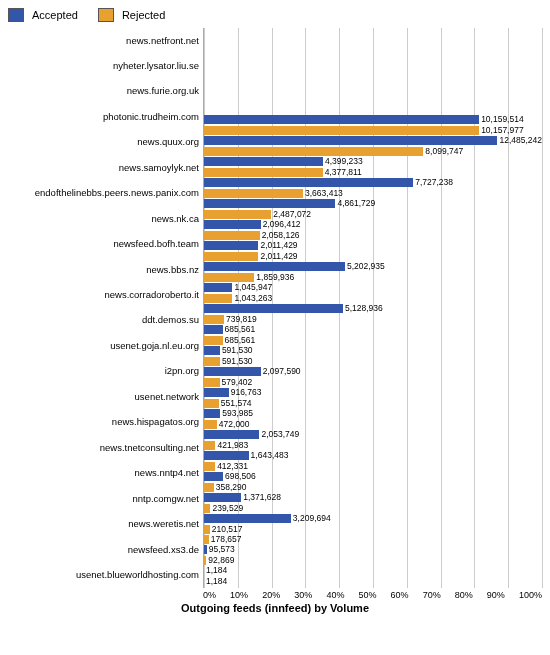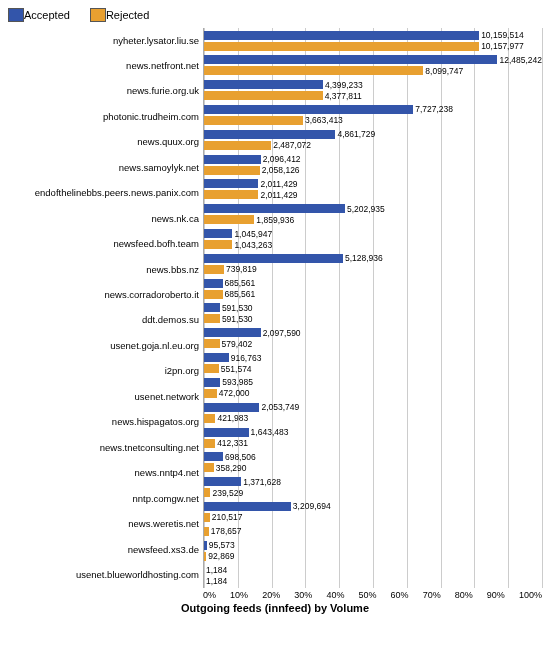--- a/index.html
+++ b/index.html
@@ -19,21 +19,21 @@
     }
     .legend {
       display: flex;
       gap: 20px;
       margin-bottom: 6px;
       align-items: center;
     }
     .legend-item {
       display: flex;
       align-items: center;
-      gap: 0;
+      gap: 8px;
       font-size: 11px;
     }
     .legend-box {
       width: 16px;
       height: 14px;
       border: 1px solid #555;
     }
     .legend-accepted { background: #3355aa; }
     .legend-rejected { background: #e8a030; }
 
@@ -108,22 +108,22 @@
       <span>Accepted</span>
     </div>
     <div class="legend-item">
       <div class="legend-box legend-rejected"></div>
       <span>Rejected</span>
     </div>
   </div>
 
   <div class="chart-area">
     <div class="labels-col" id="labels-col">
+        <div class="label-text">news.netfront.net</div>
         <div class="label-text">nyheter.lysator.liu.se</div>
-        <div class="label-text">news.netfront.net</div>
         <div class="label-text">news.furie.org.uk</div>
         <div class="label-text">photonic.trudheim.com</div>
         <div class="label-text">news.quux.org</div>
         <div class="label-text">news.samoylyk.net</div>
         <div class="label-text">endofthelinebbs.peers.news.panix.com</div>
         <div class="label-text">news.nk.ca</div>
         <div class="label-text">newsfeed.bofh.team</div>
         <div class="label-text">news.bbs.nz</div>
         <div class="label-text">news.corradoroberto.it</div>
         <div class="label-text">ddt.demos.su</div>
@@ -146,21 +146,21 @@
           <div style="position: absolute; top: 0px; bottom: 0px; width: 1px; background: rgb(204, 204, 204); left: 20%;"></div>
           <div style="position: absolute; top: 0px; bottom: 0px; width: 1px; background: rgb(204, 204, 204); left: 30%;"></div>
           <div style="position: absolute; top: 0px; bottom: 0px; width: 1px; background: rgb(204, 204, 204); left: 40%;"></div>
           <div style="position: absolute; top: 0px; bottom: 0px; width: 1px; background: rgb(204, 204, 204); left: 50%;"></div>
           <div style="position: absolute; top: 0px; bottom: 0px; width: 1px; background: rgb(204, 204, 204); left: 60%;"></div>
           <div style="position: absolute; top: 0px; bottom: 0px; width: 1px; background: rgb(204, 204, 204); left: 70%;"></div>
           <div style="position: absolute; top: 0px; bottom: 0px; width: 1px; background: rgb(204, 204, 204); left: 80%;"></div>
           <div style="position: absolute; top: 0px; bottom: 0px; width: 1px; background: rgb(204, 204, 204); left: 90%;"></div>
           <div style="position: absolute; top: 0px; bottom: 0px; width: 1px; background: rgb(204, 204, 204); left: 100%;"></div>
         </div>
-        <div style="position: absolute; inset: 0px; display: flex; flex-direction: column; justify-content: space-between; padding: 2px 0px;">
+        <div style="position: absolute; inset: 0px; display: flex; flex-direction: column; justify-content: flex-end; padding: 2px 0px;">
           <div class="bar-group">
             <div class="bar-row">
               <div class="bar bar-accepted" style="width: 81.4%;"></div>
               <span class="bar-label">10,159,514</span>
             </div>
             <div class="bar-row">
               <div class="bar bar-rejected" style="width: 81.4%;"></div>
               <span class="bar-label">10,157,977</span>
             </div>
           </div>

